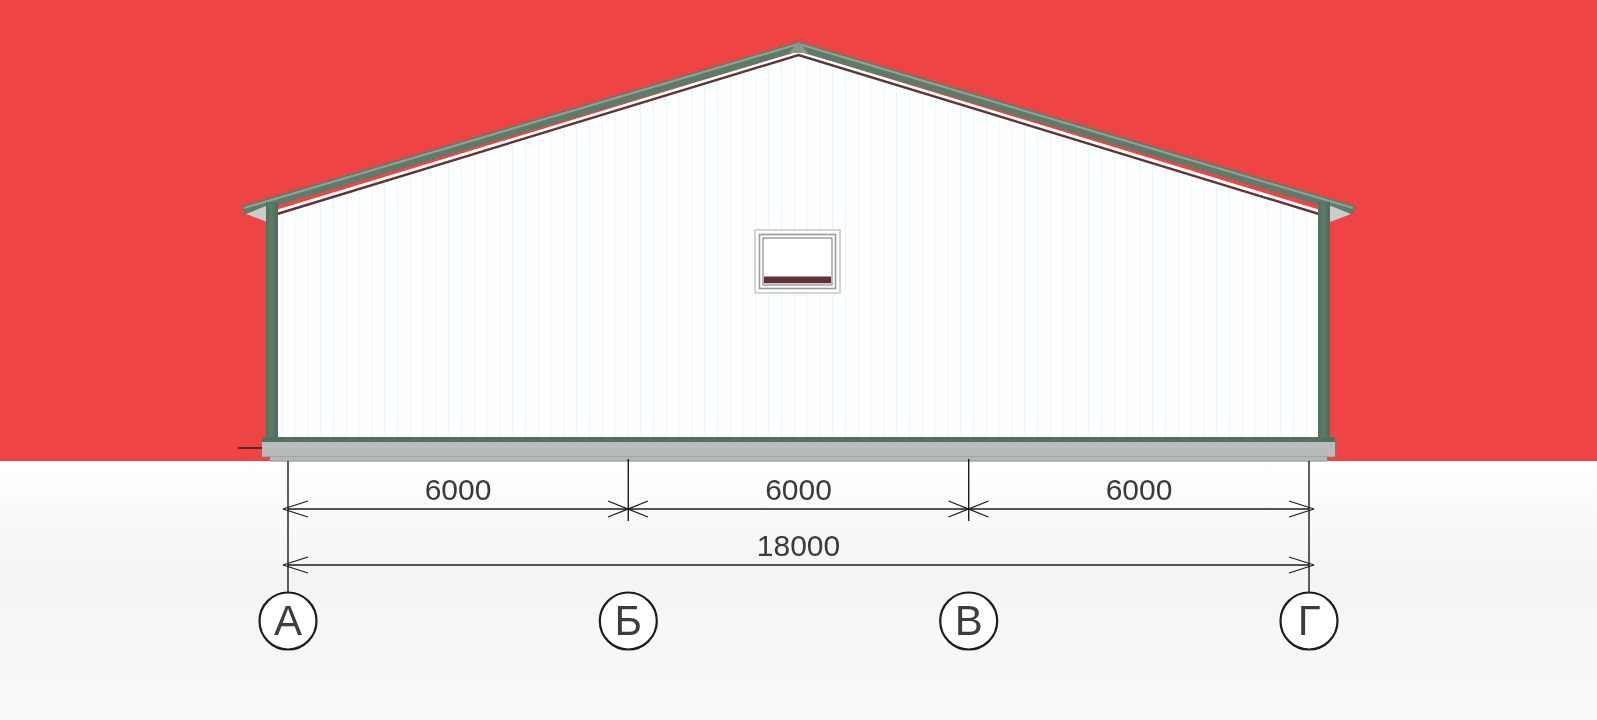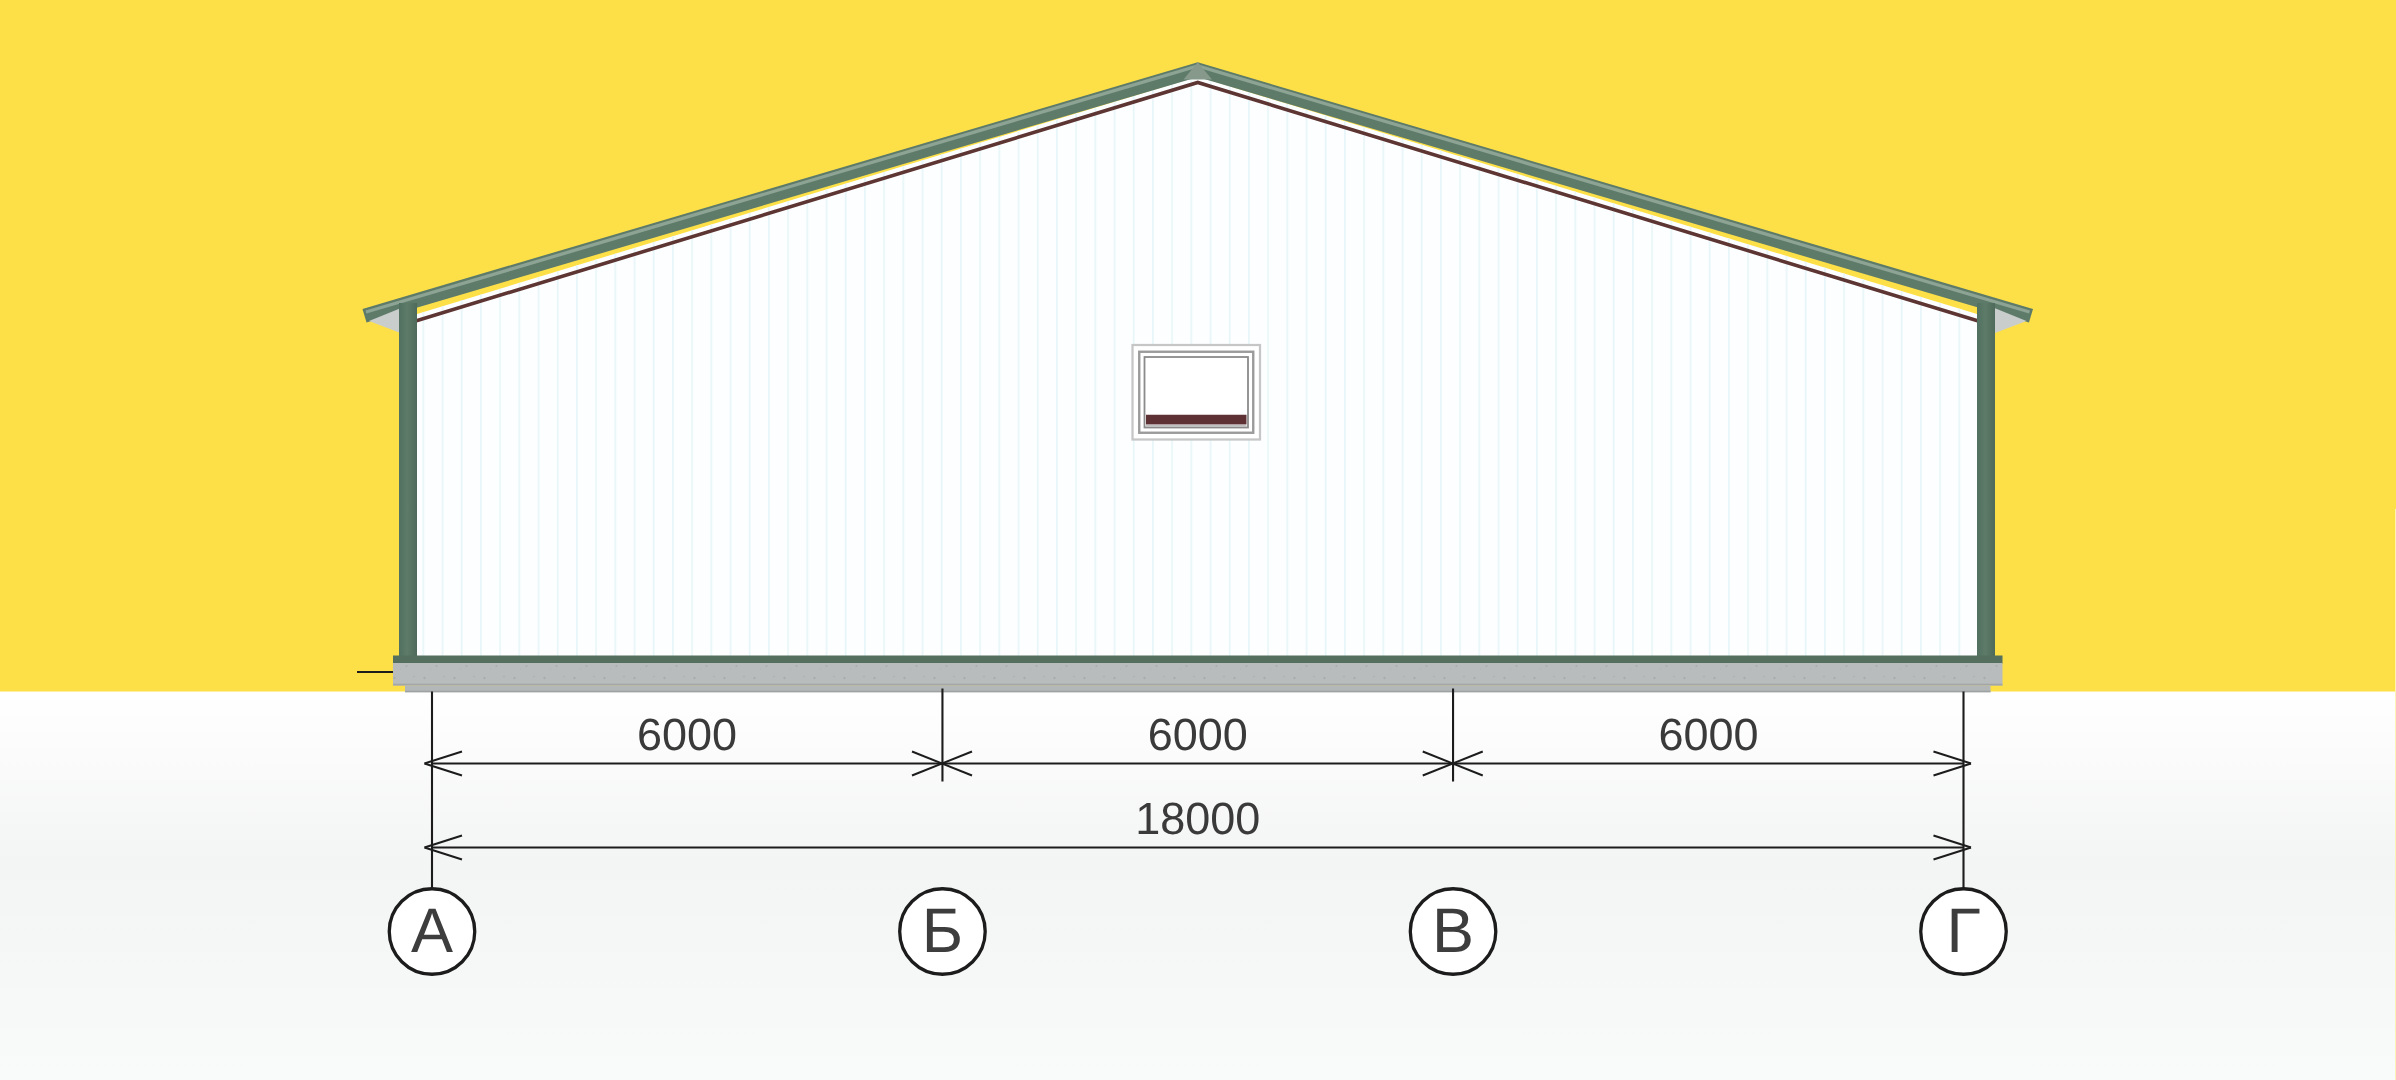--- a/index.html
+++ b/index.html
@@ -1,19 +1,19 @@
 <!DOCTYPE html>
 <html><head>
 <meta charset="utf-8">
 <style>
   html,body{margin:0;padding:0;background:#ffffff;}
   .stage{
     position:relative;
     width:1597px;height:720px;
-    background:#fde047;
+    background:#ef4444;
     overflow:hidden;
     font-family:"Liberation Sans", sans-serif;
   }
   svg{display:block;}
   .dim-text{font-size:30px;fill:#3a3a3a;}
   .axis-text{font-size:42px;fill:#3d3d3d;}
   .anno{stroke:#1c1c1c;stroke-width:1.4;fill:none;}
   .arrow{stroke:#1c1c1c;stroke-width:1.3;fill:none;}
   .bubble{fill:#ffffff;stroke:#1c1c1c;stroke-width:2.2;}
 </style>

